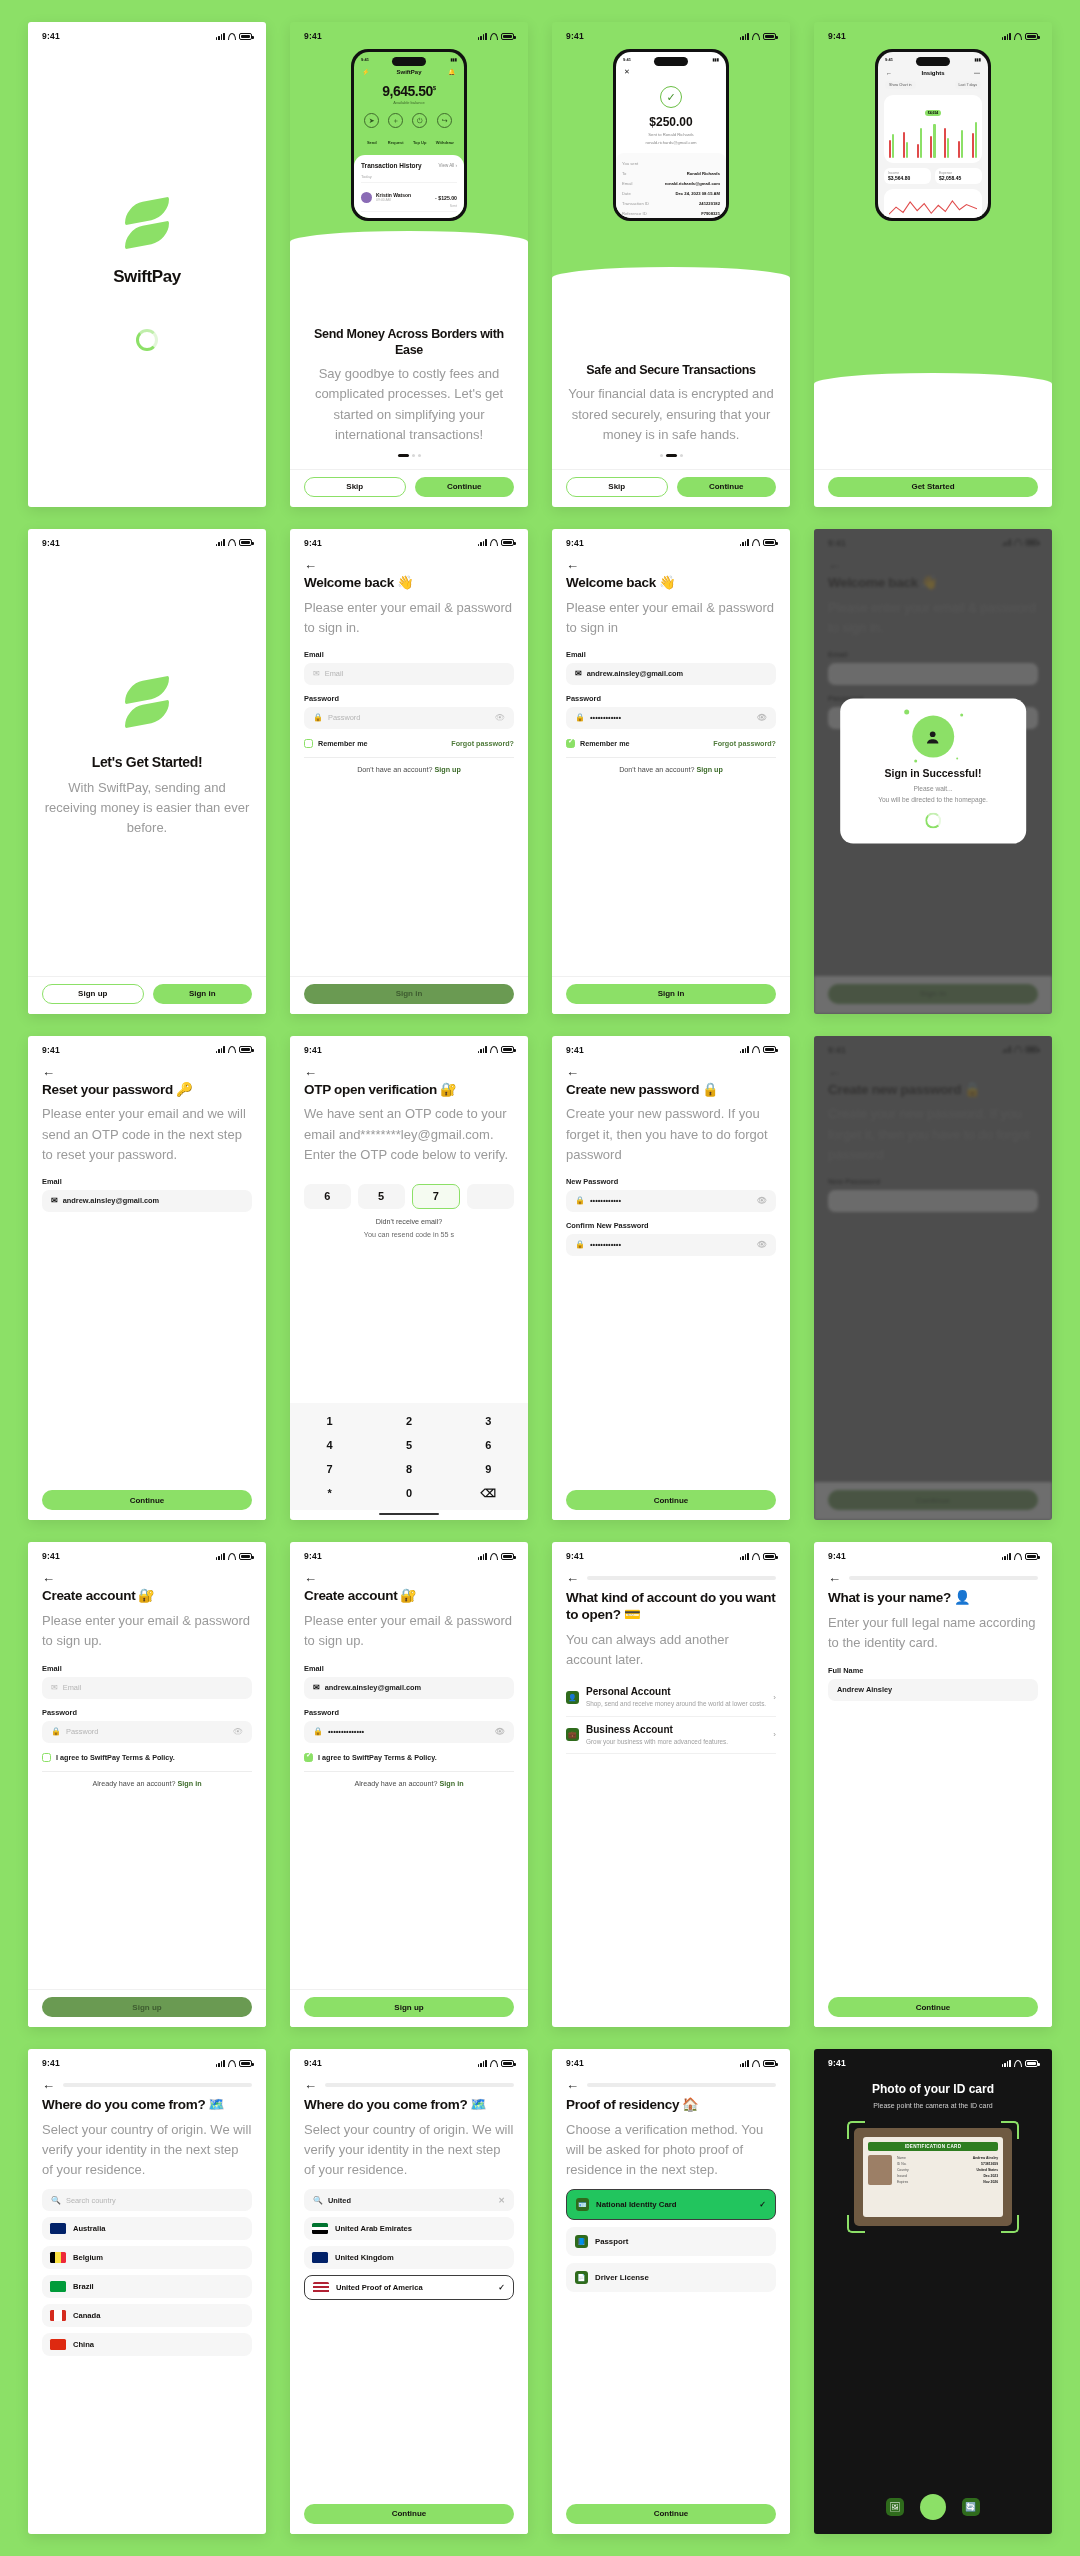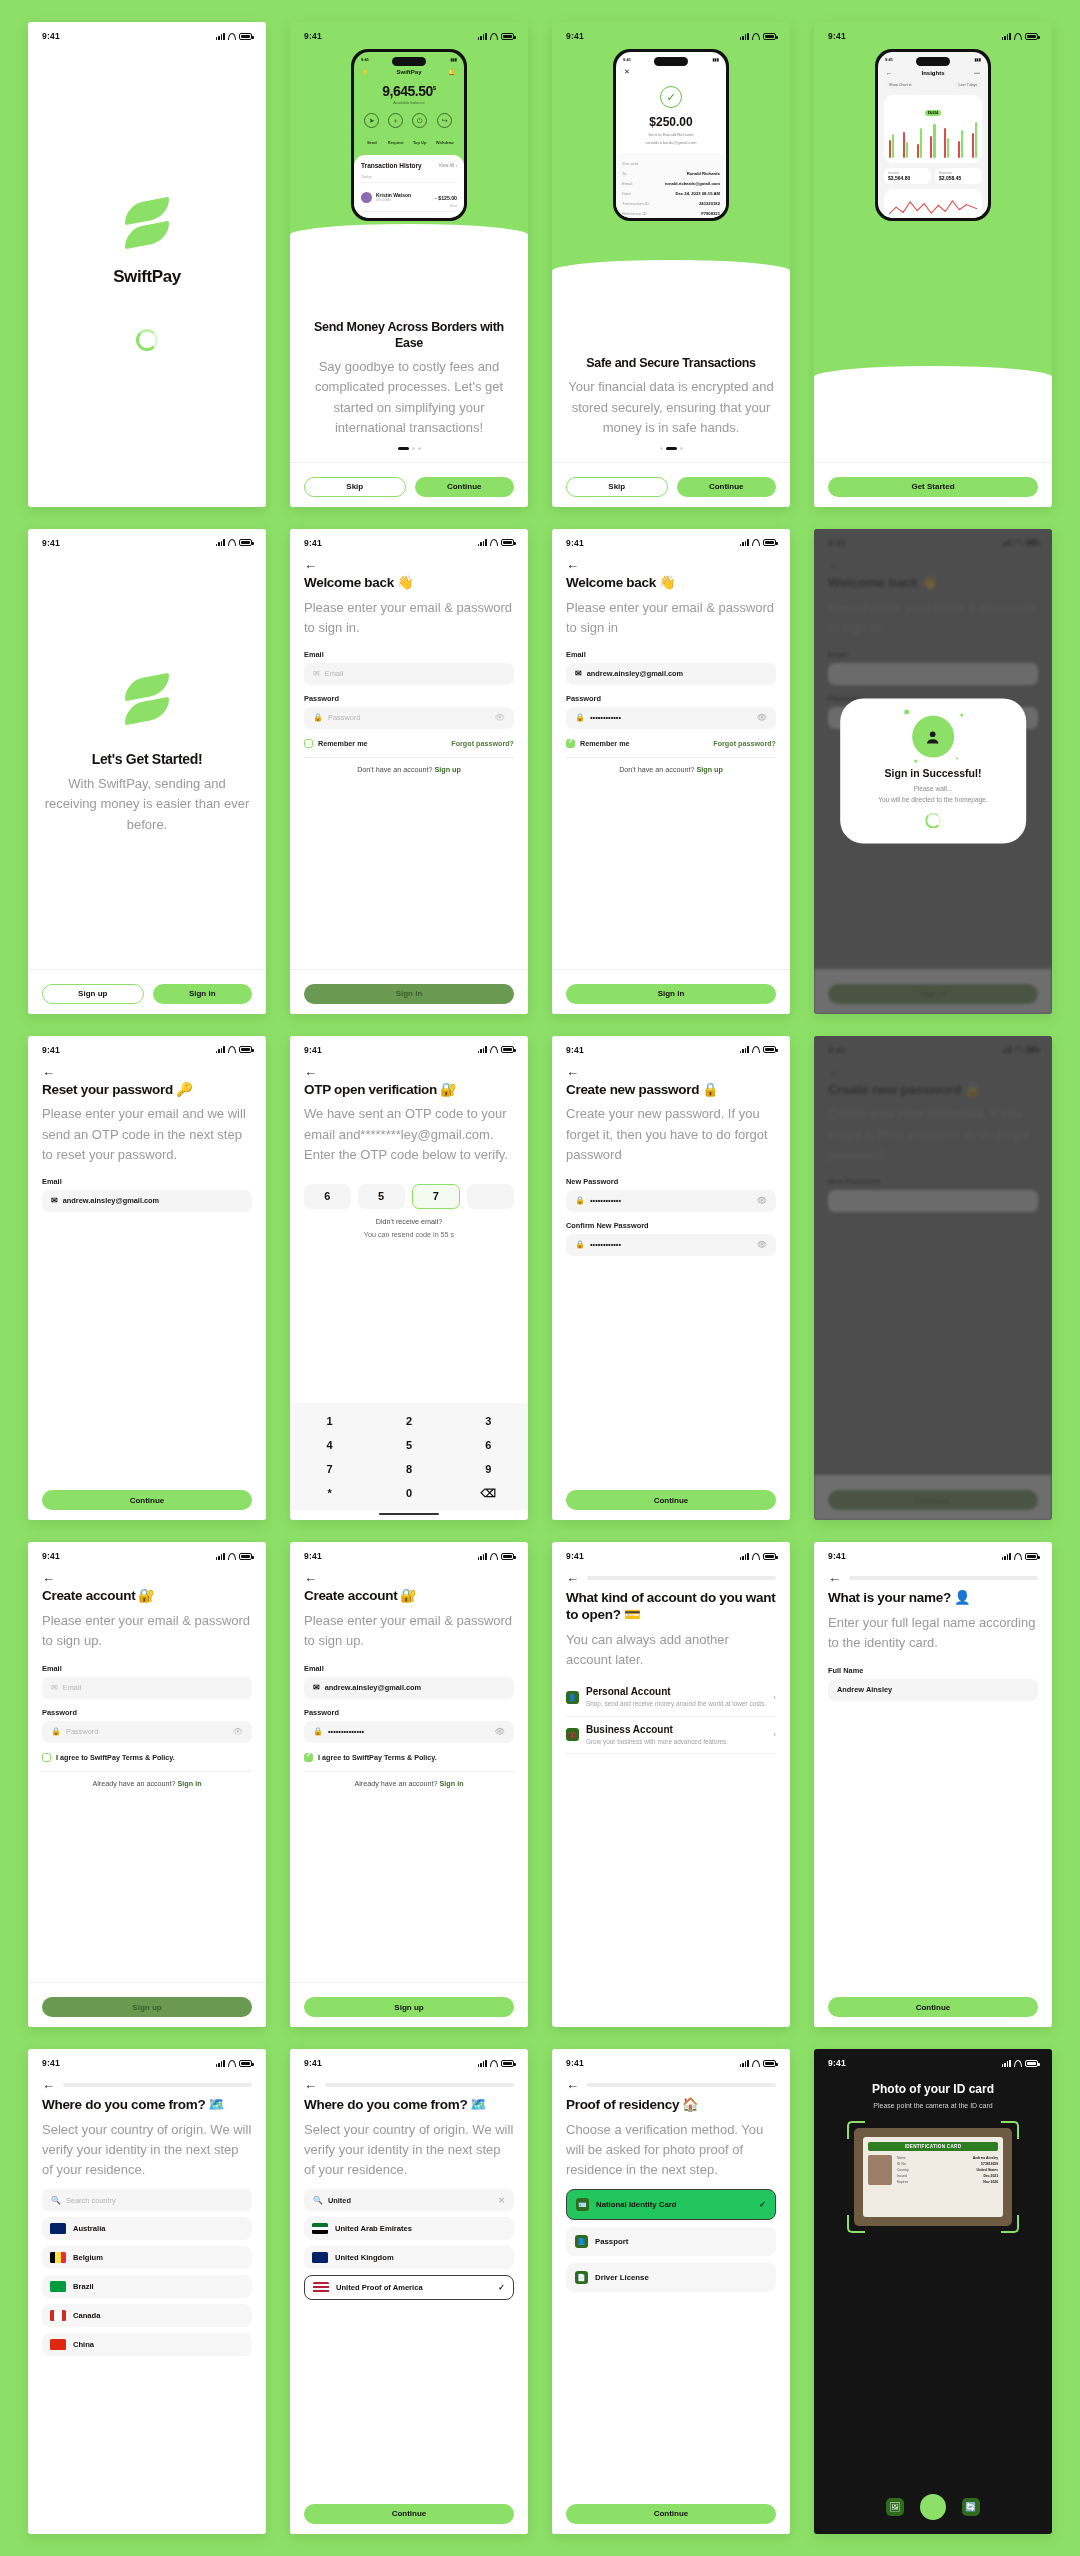--- a/index.html
+++ b/index.html
@@ -62,21 +62,21 @@
   .chk.on:after{content:"✓";position:absolute;left:1px;top:-2.5px;font-size:7px;color:#fff;font-weight:700;}
   .rm { font-size:7.2px; font-weight:700; color:#1a1a1a; margin-left:5px;}
   .fp { font-size:7.2px; font-weight:700; color:#4f7a3a;}
   .hr { height:1px; background:#ededed; margin:9px 0 7px;}
   .small-c { font-size:7.2px; color:#4a4a4a; text-align:center;}
   .small-c b { color:#3d6b2a; }
   .btn { background:#8CE067; color:#14110f; font-size:8px; font-weight:700;
          border-radius:40px; height:20px; display:flex; align-items:center; justify-content:center;}
   .btn.ghost { background:#fff; border:1px solid #8CE067;}
   .btn.gray { background:#6a9a52; color:#3e5c30;}
-  .footer { padding:14px 14px 10px; border-top:1px solid #f0f0f0; background:#fff;}
+  .footer { padding:7px 14px 10px; border-top:1px solid #f0f0f0; background:#fff;}
   .footer.nobord { border-top:0; }
   .btnrow { display:flex; gap:9px; }
   .btnrow > * { flex:1; }
 
   
   .logo { width:44px;height:54px; position:relative; margin:0 auto;}
   .logo span { position:absolute; left:0; width:44px; height:20px; background:#8CE067;
                border-radius:30px 4px 30px 4px;}
   .logo span:nth-child(1){ top:2px; transform:skewY(-11deg);}
   .logo span:nth-child(2){ top:26px; transform:skewY(-11deg);}
@@ -138,21 +138,21 @@
              display:flex; align-items:center; justify-content:center; font-size:11px; font-weight:700; color:#14110f;}
   .otp div.act { background:#f5fbf1; border:1.3px solid #8CE067;}
   .keypad { display:grid; grid-template-columns:repeat(3,1fr); gap:0; background:#f7f7f7;
             padding:6px 0 4px; margin:0 -14px -1px; }
   .keypad b { text-align:center; font-size:11px; font-weight:600; color:#111; padding:6px 0;}
   .homebar { width:60px;height:2.5px;background:#111;border-radius:3px;margin:4px auto 5px;opacity:.85;}
 
   
   .overlay { position:absolute; inset:0; background:rgba(40,40,40,.55); z-index:9;}
   .modal { position:absolute; left:50%; top:50%; transform:translate(-50%,-50%);
-           width:78%; background:#fff; border-radius:23px; padding:13px 12px 15px; z-index:10; text-align:center;}
+           width:78%; background:#fff; border-radius:13px; padding:13px 12px 15px; z-index:10; text-align:center;}
   .mcirc { width:42px;height:42px;border-radius:50%;background:#8CE067;margin:4px auto 9px;
            display:flex;align-items:center;justify-content:center;font-size:20px; position:relative;}
   .dot { position:absolute; background:#8CE067; border-radius:50%;}
   .mtitle { font-size:10.5px; font-weight:700; color:#14110f;}
   .mtxt { font-size:6.6px; color:#8a8a8a; margin-top:5px; line-height:1.5;}
   .mspin { width:16px;height:16px;border-radius:50%;border:2.4px solid #8CE067;
            border-right-color:rgba(140,224,103,.2); border-top-color:rgba(140,224,103,.5); margin:8px auto 0;}
   .blur { filter:blur(1.6px); opacity:.55;}
 
   

